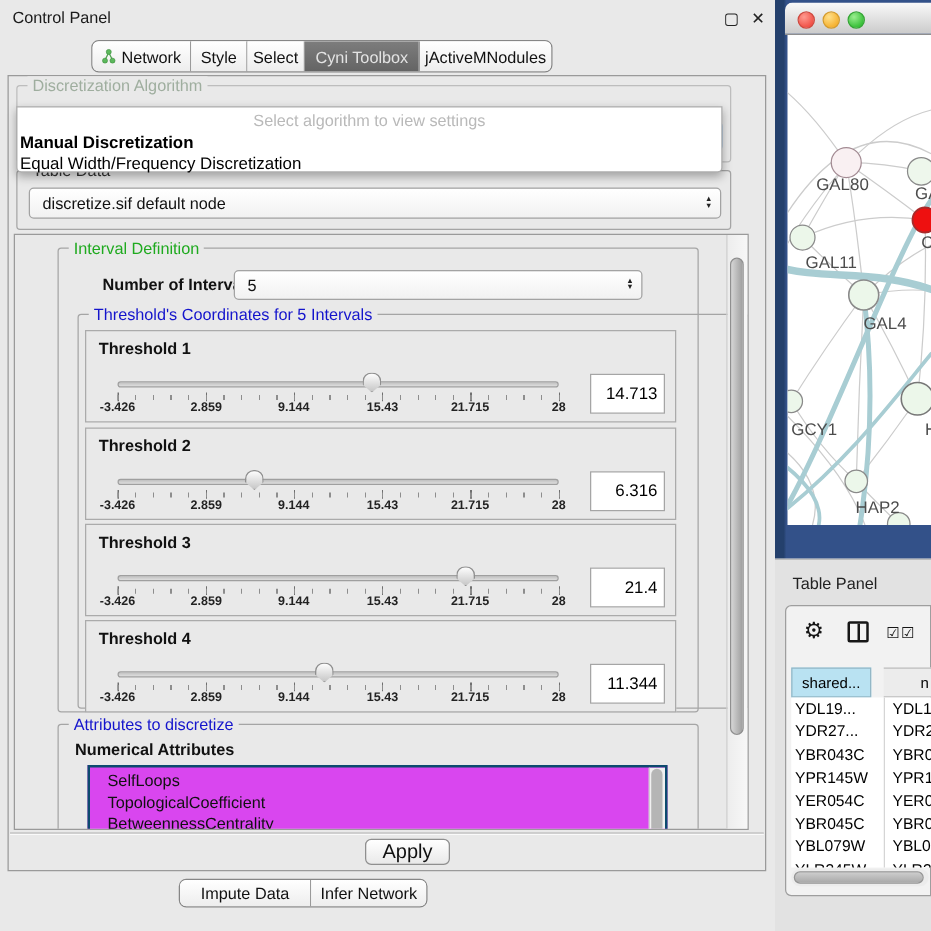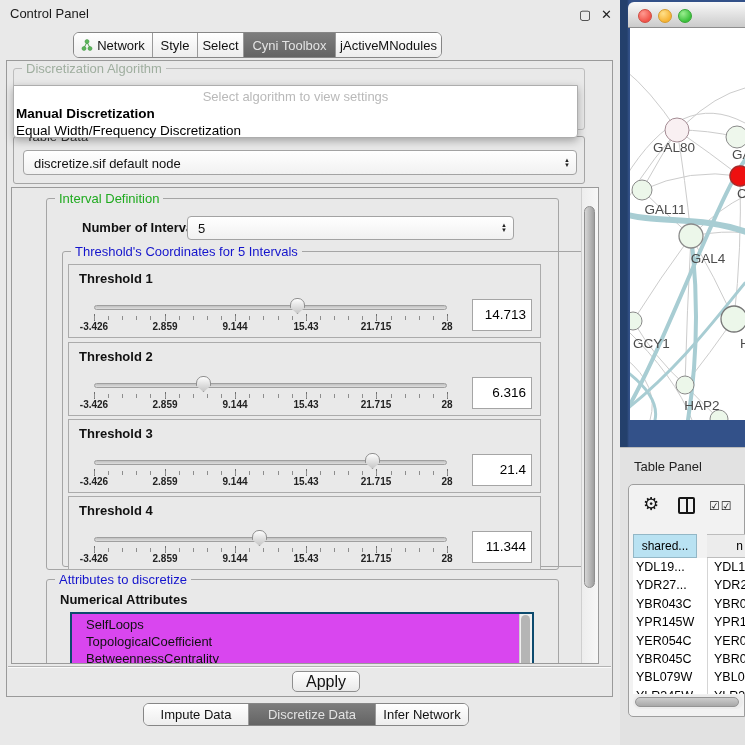--- a/index.html
+++ b/index.html
@@ -246,23 +246,20 @@
     </div>
   </div>
 
   <div class="abs" style="left:8px; top:666px; width:603px; height:1px; background:#b2b2b2;"></div>
   <div class="abs" style="left:8px; top:667px; width:603px; height:1px; background:#fafafa;"></div>
   <div class="abs applybtn">Apply</div>
 
   <div class="abs segbar" style="left:143px; top:703px; height:23px;">
     <div class="seg" style="width:105px;">
       <span>Impute Data</span>
-    </div>
-    <div class="seg sel" style="width:127px;">
-      <span>Discretize Data</span>
     </div>
     <div class="seg" style="width:92px;">
       <span>Infer Network</span>
     </div>
   </div>
 
   <div class="abs bluebg"></div>
 
   <div class="abs mactitle">
     <div class="light" style="left:10px; background:radial-gradient(circle at 35% 30%, #ff9a90, #f1544a 70%); border:1px solid #ce4a40;"></div>

